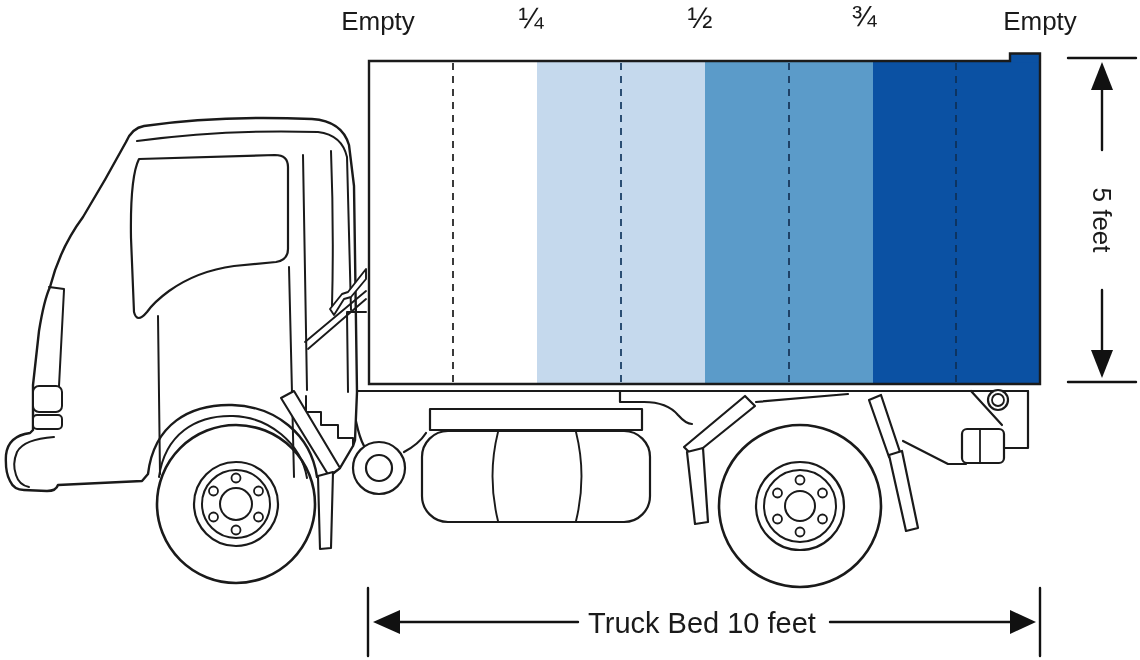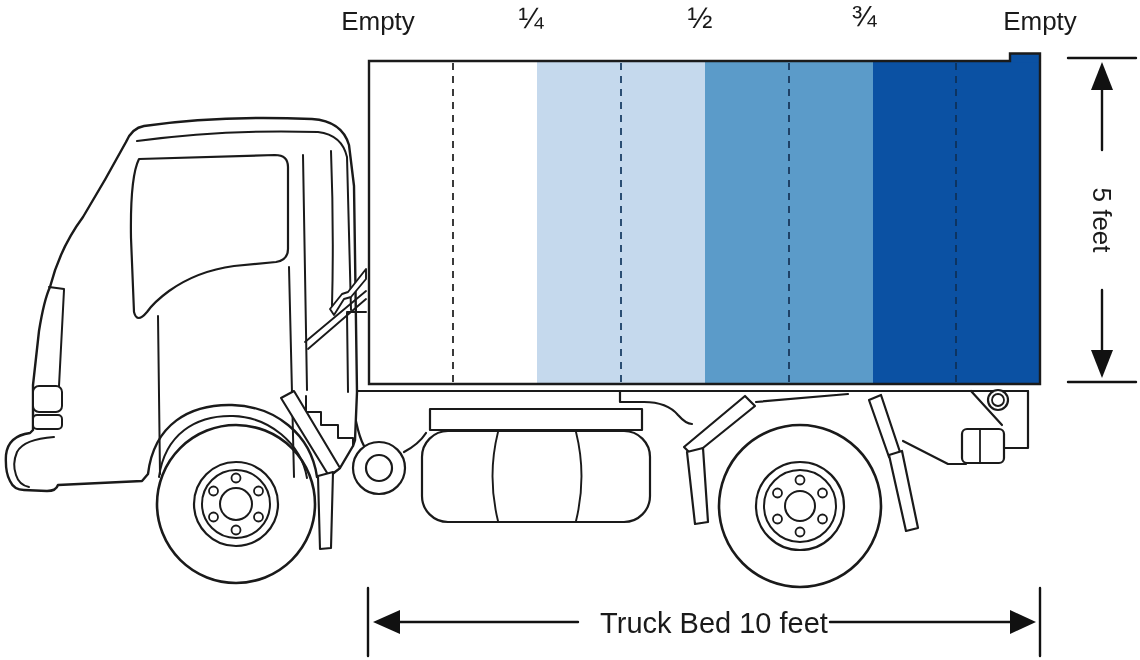--- a/index.html
+++ b/index.html
@@ -3,21 +3,21 @@
 <meta charset="utf-8">
 <style>
   html,body{margin:0;padding:0;background:#fff;}
   .stage{position:relative;width:1140px;height:660px;background:#ffffff;overflow:hidden;
          font-family:"Liberation Sans", sans-serif;color:#1a1a1a;}
   .stage svg{position:absolute;left:0;top:0;}
   .lbl{position:absolute;white-space:nowrap;color:#1a1a1a;line-height:1;}
   .scale-lbl{font-size:26px;transform:translateX(-50%);}
   .frac-lbl{font-size:30px;transform:translateX(-50%);}
   .dim-h{font-size:26px;transform:translate(-50%,-50%) rotate(90deg);}
-  .dim-w{font-size:29px;transform:translate(-50%,-50%);margin-left:12px;}
+  .dim-w{font-size:29px;transform:translate(-50%,-50%);}
 </style>
 </head>
 <body>
 
 <div class="stage">
 
   <svg width="1140" height="660" viewBox="0 0 1140 660">
 
     <g stroke="#1a1a1a" fill="#ffffff">
       <circle cx="236" cy="504" r="79" stroke-width="2.6"></circle>

